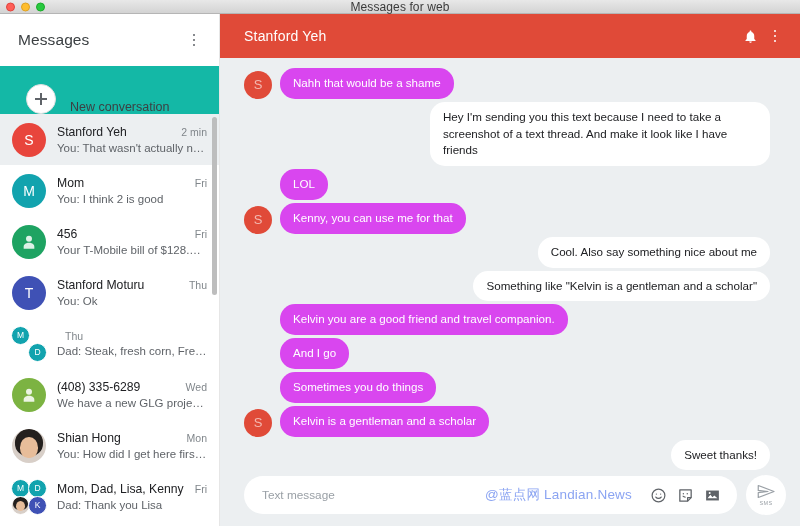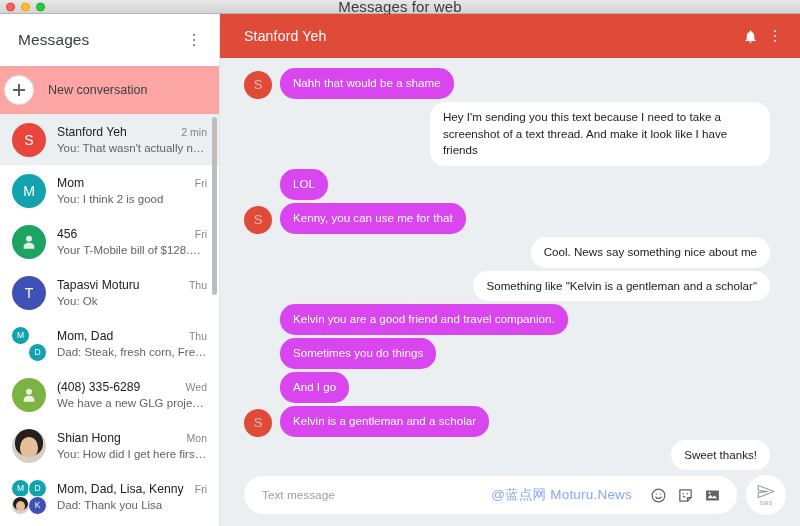--- a/index.html
+++ b/index.html
@@ -43,21 +43,21 @@
     width: 9px; height: 9px;
     border-radius: 50%;
     display: block;
   }
   .light.close  { background: #ff5f57; border: 0.5px solid #e0443e; }
   .light.min    { background: #ffbd2e; border: 0.5px solid #dea123; }
   .light.max    { background: #28c940; border: 0.5px solid #1aab29; }
   .titlebar-title {
     width: 100%;
     text-align: center;
-    font-size: 15px;
+    font-size: 12px;
     color: #3b3b3b;
     letter-spacing: 0.1px;
     line-height: 14px;
   }
 
   
   .body-wrap {
     flex: 1 1 auto;
     display: flex;
     min-height: 0;
@@ -97,24 +97,24 @@
     gap: 2.5px;
     cursor: pointer;
   }
   .kebab i { width: 2.6px; height: 2.6px; border-radius: 50%; background: #5f6368; display:block; }
   .kebab.white i { background: #ffffff; }
 
   .new-conv {
     height: 48px;
     flex: 0 0 48px;
     display: flex;
-    align-items: center;
-    padding-left: 4px;
+    align-items: flex-end;
+    padding-left: 26px;
     cursor: pointer;
-    background: #fca5a5;
+    background: #14b8a6;
   }
   .plus-circle {
     width: 30px; height: 30px;
     border-radius: 50%;
     border: 1px solid #e0e0e0;
     background: #fff;
     display: flex; align-items: center; justify-content: center;
     position: relative;
     flex: 0 0 30px;
   }
@@ -435,36 +435,35 @@
               </div>
               <div class="conv-snip">Your T-Mobile bill of $128.00…</div>
             </div>
           </div>
           <div class="conv">
             <div class="avatar-slot">
               <div class="av" style="background:#3f51b5">T</div>
             </div>
             <div class="conv-text">
               <div class="conv-top">
-                <span class="conv-name">Tapasvi Moturu</span>
+                <span class="conv-name">Stanford Moturu</span>
                 <span class="conv-time">Thu</span>
               </div>
               <div class="conv-snip">You: Ok</div>
             </div>
           </div>
           <div class="conv">
             <div class="avatar-slot">
               <div class="grp g2">
                 <div class="s" style="background:#12a3ae">M</div>
                 <div class="s" style="background:#12a3ae">D</div>
               </div>
             </div>
             <div class="conv-text">
               <div class="conv-top">
-                <span class="conv-name">Mom, Dad</span>
                 <span class="conv-time">Thu</span>
               </div>
               <div class="conv-snip">Dad: Steak, fresh corn, Frenc…</div>
             </div>
           </div>
           <div class="conv">
             <div class="avatar-slot">
               <div class="av" style="background:#7cb342">
                 <svg width="20" height="20" viewBox="0 0 24 24" fill="#ffffff" style="opacity:.85">
                   <circle cx="12" cy="8.2" r="3.6"></circle>
@@ -541,50 +540,50 @@
           </div>
           <div class="row in">
             <div class="msg-av spacer"></div>
             <div class="bubble in">LOL</div>
           </div>
           <div class="row in">
             <div class="msg-av">S</div>
             <div class="bubble in">Kenny, you can use me for that</div>
           </div>
           <div class="row out">
-            <div class="bubble out">Cool. News say something nice about me</div>
+            <div class="bubble out">Cool. Also say something nice about me</div>
           </div>
           <div class="row out">
             <div class="bubble out">Something like "Kelvin is a gentleman and a scholar"</div>
           </div>
           <div class="row in">
             <div class="msg-av spacer"></div>
             <div class="bubble in">Kelvin you are a good friend and travel companion.</div>
           </div>
           <div class="row in">
             <div class="msg-av spacer"></div>
-            <div class="bubble in">Sometimes you do things</div>
+            <div class="bubble in">And I go</div>
           </div>
           <div class="row in">
             <div class="msg-av spacer"></div>
-            <div class="bubble in">And I go</div>
+            <div class="bubble in">Sometimes you do things</div>
           </div>
           <div class="row in">
             <div class="msg-av">S</div>
             <div class="bubble in">Kelvin is a gentleman and a scholar</div>
           </div>
           <div class="row out">
             <div class="bubble out">Sweet thanks!</div>
           </div>
         </div>
 
       <div class="composer-wrap">
         <div class="composer">
           <input class="composer-input" type="text" placeholder="Text message" style="">
-          <span class="watermark">@蓝点网 Moturu.News</span>
+          <span class="watermark">@蓝点网 Landian.News</span>
 
           <span class="cm-icon">
             <svg width="17" height="17" viewBox="0 0 24 24" fill="none" stroke="#5f6368" stroke-width="1.7">
               <circle cx="12" cy="12" r="9"></circle>
               <circle cx="9" cy="10" r=".9" fill="#5f6368" stroke="none"></circle>
               <circle cx="15" cy="10" r=".9" fill="#5f6368" stroke="none"></circle>
               <path d="M8.2 14.2c.9 1.2 2.2 1.9 3.8 1.9s2.9-.7 3.8-1.9" stroke-linecap="round"></path>
             </svg>
           </span>
 

